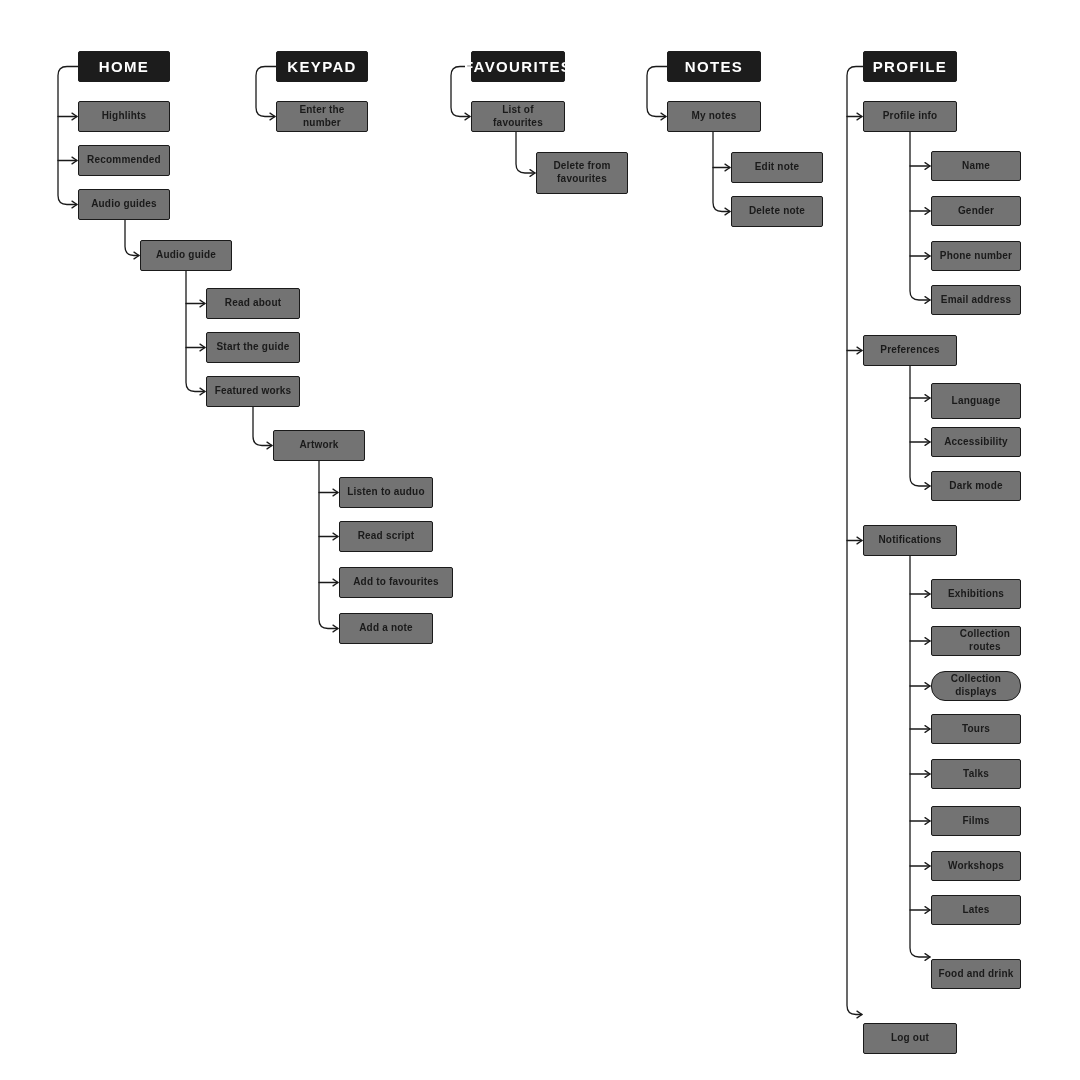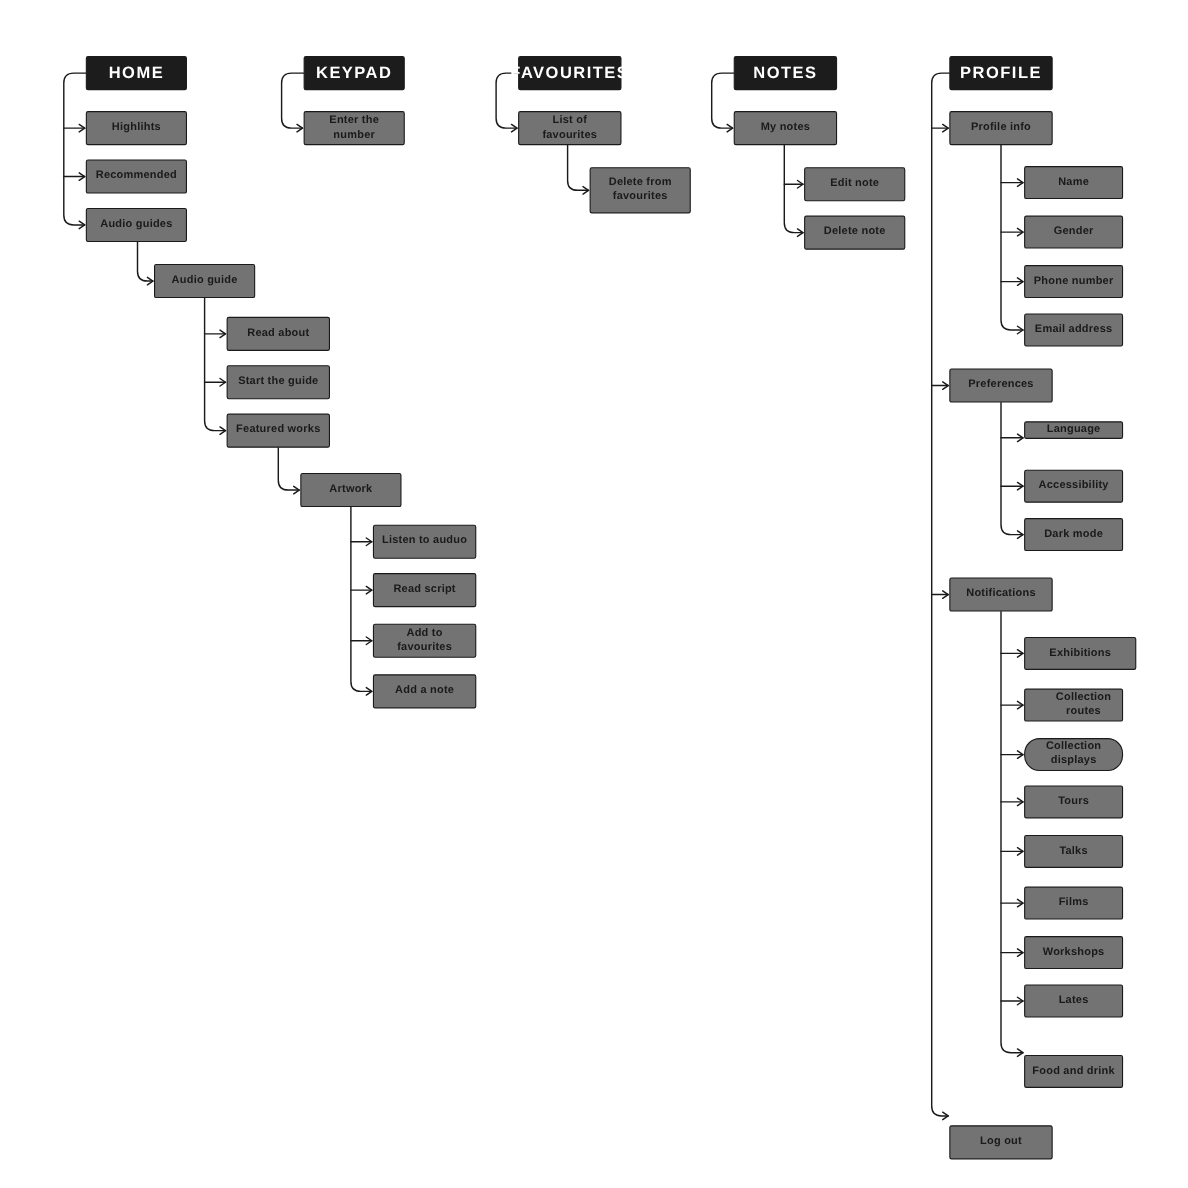--- a/index.html
+++ b/index.html
@@ -164,21 +164,21 @@
       </div>
       <div class="node" style="left: 273px; top: 430px; width: 92px; height: 31px;">
         <span class="lbl">Artwork</span>
       </div>
       <div class="node" style="left: 339px; top: 477px; width: 94px; height: 31px;">
         <span class="lbl">Listen to auduo</span>
       </div>
       <div class="node" style="left: 339px; top: 521px; width: 94px; height: 31px;">
         <span class="lbl">Read script</span>
       </div>
-      <div class="node" style="left: 339px; top: 567px; width: 94px; height: 31px;">
+      <div class="node" style="left: 339px; top: 567px; width: 114px; height: 31px;">
         <span class="lbl">Add to favourites</span>
       </div>
       <div class="node" style="left: 339px; top: 613px; width: 94px; height: 31px;">
         <span class="lbl">Add a note</span>
       </div>
       <div class="node root" style="left: 276px; top: 51px; width: 92px; height: 31px;">
         <span class="lbl">KEYPAD</span>
       </div>
       <div class="node" style="left: 276px; top: 101px; width: 92px; height: 31px;">
         <span class="lbl">Enter the number</span>
@@ -219,33 +219,33 @@
       </div>
       <div class="node" style="left: 931px; top: 241px; width: 90px; height: 30px;">
         <span class="lbl">Phone number</span>
       </div>
       <div class="node" style="left: 931px; top: 285px; width: 90px; height: 30px;">
         <span class="lbl">Email address</span>
       </div>
       <div class="node" style="left: 863px; top: 335px; width: 94px; height: 31px;">
         <span class="lbl">Preferences</span>
       </div>
-      <div class="node" style="left: 931px; top: 383px; width: 90px; height: 16px; align-items: center;">
+      <div class="node" style="left: 931px; top: 383px; width: 90px; height: 36px; align-items: center;">
         <span class="lbl">Language</span>
       </div>
       <div class="node" style="left: 931px; top: 427px; width: 90px; height: 30px;">
         <span class="lbl">Accessibility</span>
       </div>
       <div class="node" style="left: 931px; top: 471px; width: 90px; height: 30px;">
         <span class="lbl">Dark mode</span>
       </div>
       <div class="node" style="left: 863px; top: 525px; width: 94px; height: 31px;">
         <span class="lbl">Notifications</span>
       </div>
-      <div class="node" style="left: 931px; top: 579px; width: 102px; height: 30px;">
+      <div class="node" style="left: 931px; top: 579px; width: 90px; height: 30px;">
         <span class="lbl">Exhibitions</span>
       </div>
       <div class="node" style="left: 931px; top: 626px; width: 90px; height: 30px; padding-left: 22px;">
         <span class="lbl">Collection routes</span>
       </div>
       <div class="node" style="left: 931px; top: 671px; width: 90px; height: 30px; border-radius: 14px;">
         <span class="lbl">Collection displays</span>
       </div>
       <div class="node" style="left: 931px; top: 714px; width: 90px; height: 30px;">
         <span class="lbl">Tours</span>

